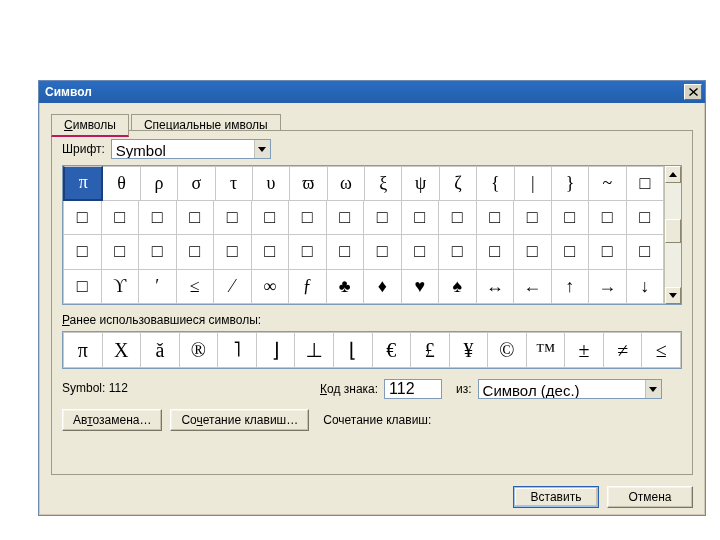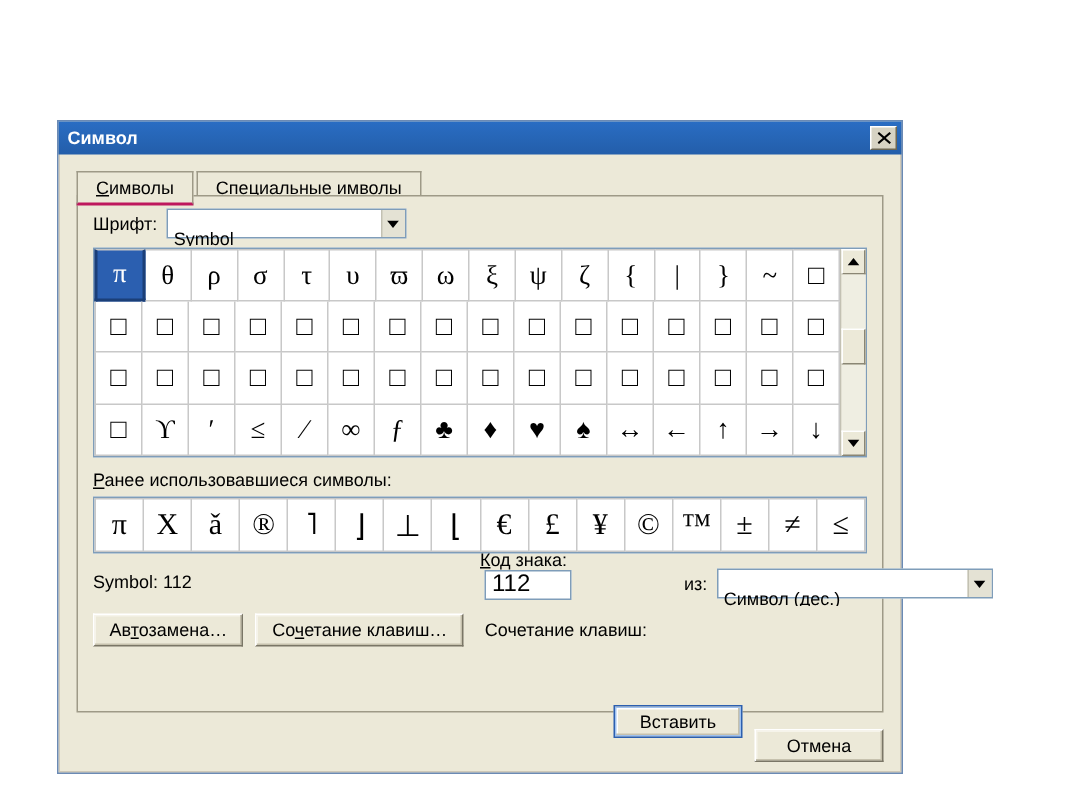--- a/index.html
+++ b/index.html
@@ -1,30 +1,30 @@
 <!DOCTYPE html>
 <html><head>
 <meta charset="utf-8">
 <style>
   * { box-sizing: border-box; }
   html, body { margin:0; padding:0; width:720px; height:540px; font-family: Tahoma, Arial, sans-serif; background:#fff; }
   .canvas { width:720px; height:540px; position:relative; background:#fff; color:#000; }
   .caption { position:absolute; left:60px; top:30px; right:60px; font-size:15px; font-weight:bold; color:#0b4ea2; line-height:1.25; }
-  .dialog { position:absolute; left:38px; top:80px; width:564px; height:436px; border:1px solid #6b8ab4; background:#ece9d8; box-shadow:0 0 0 1px #cfc8b7 inset; }
+  .dialog { position:absolute; left:38px; top:80px; width:668px; height:436px; border:1px solid #6b8ab4; background:#ece9d8; box-shadow:0 0 0 1px #cfc8b7 inset; }
   .titlebar { height:22px; background:linear-gradient(#2a6dc3, #235eaa); color:#fff; display:flex; align-items:center; justify-content:space-between; padding:0 3px 0 6px; font-size:12px; font-weight:bold; }
   .close-btn { width:18px; height:16px; background:#d7d3c3; border:1px solid #fff; border-right-color:#6d6753; border-bottom-color:#6d6753; display:flex; align-items:center; justify-content:center; cursor:pointer; }
   .close-btn svg { display:block; }
   .tabs { position:absolute; left:12px; top:32px; display:flex; font-size:12px; }
   .tab { padding:3px 12px; border:1px solid #9e9a87; border-bottom:none; background:#ece9d8; margin-right:2px; position:relative; top:1px; cursor:pointer; }
   .tab.active { background:#ece9d8; z-index:2; border-bottom:2px solid #be185d; }
   .tabpanel { position:absolute; left:12px; top:49px; right:12px; bottom:40px; border:1px solid #9e9a87; background:#ece9d8; }
   .row { position:absolute; display:flex; align-items:center; font-size:12px; }
   .lbl { margin-right:6px; }
   .combo { display:flex; height:20px; border:1px solid #7f9db9; background:#fff; }
-  .combo span.val { flex:1; padding:12px 4px; font-size:12px; white-space:nowrap; overflow:hidden; }
+  .combo span.val { flex:1; padding:2px 4px; font-size:15px; white-space:nowrap; overflow:hidden; }
   .combo .dd { width:16px; background:#e4e2d4; border-left:1px solid #c3c1b3; display:flex; align-items:center; justify-content:center; cursor:pointer; }
   .txt { height:20px; border:1px solid #7f9db9; background:#fff; font-size:16px; padding:2px 4px; }
   .grid-wrap { position:absolute; left:10px; top:34px; right:10px; height:140px; background:#fff; border:1px solid #7f9db9; display:flex; }
   .grid { flex:1; display:flex; flex-direction:column; }
   .grow { display:flex; flex:1; }
   .cell { flex:1; border:1px solid #c8c8c8; border-top:none; border-left:none; display:flex; align-items:center; justify-content:center; font-family: 'Segoe UI Symbol','Times New Roman',serif; font-size:18px; cursor:pointer; user-select:none; }
   .grow:first-child .cell { border-top:1px solid #c8c8c8; }
   .cell:first-child { border-left:1px solid #c8c8c8; }
   .cell.sel { background:#2b5fb0; color:#fff; border:2px solid #1b3f78; }
   .sb { width:17px; background:#e6e4d6; border-left:1px solid #c3c1b3; display:flex; flex-direction:column; }
@@ -185,21 +185,21 @@
             <div class="cell">™</div>
             <div class="cell">±</div>
             <div class="cell">≠</div>
             <div class="cell">≤</div>
           </div>
         </div>
 
     <div class="row" style="left:10px; top:250px;">
       <span>Symbol: 112</span>
     </div>
-    <div class="row" style="left:268px; top:235px;flex-direction:column;">
+    <div class="row" style="left:268px; top:248px;">
       <span class="lbl"><span class="und">К</span>од знака:</span>
       <input class="txt" style="width: 58px;" value="112">
     </div>
     <div class="row" style="left:404px; top:248px;">
       <span class="lbl">из:</span>
       <div class="combo" style="width:184px;">
         <span class="val">Символ (дес.)</span>
         <div class="dd">
               <svg width="8" height="5" viewBox="0 0 8 5">
                 <path d="M0 0 H8 L4 5 Z" fill="#000"></path>
@@ -215,17 +215,17 @@
       <button class="btn">
             <span>Со<span class="und">ч</span>етание клавиш…</span>
           </button>
       <span style="margin-left:6px;">Сочетание клавиш:</span>
     </div>
 
   </div>
 
   <div class="bottombar">
     <button class="btn primary" style="width:86px;">Вставить</button>
-    <button class="btn" style="width:86px;margin-top:16px;">Отмена</button>
+    <button class="btn" style="width:86px;">Отмена</button>
   </div>
 </div>
 
 </div>
 
 </body></html>

